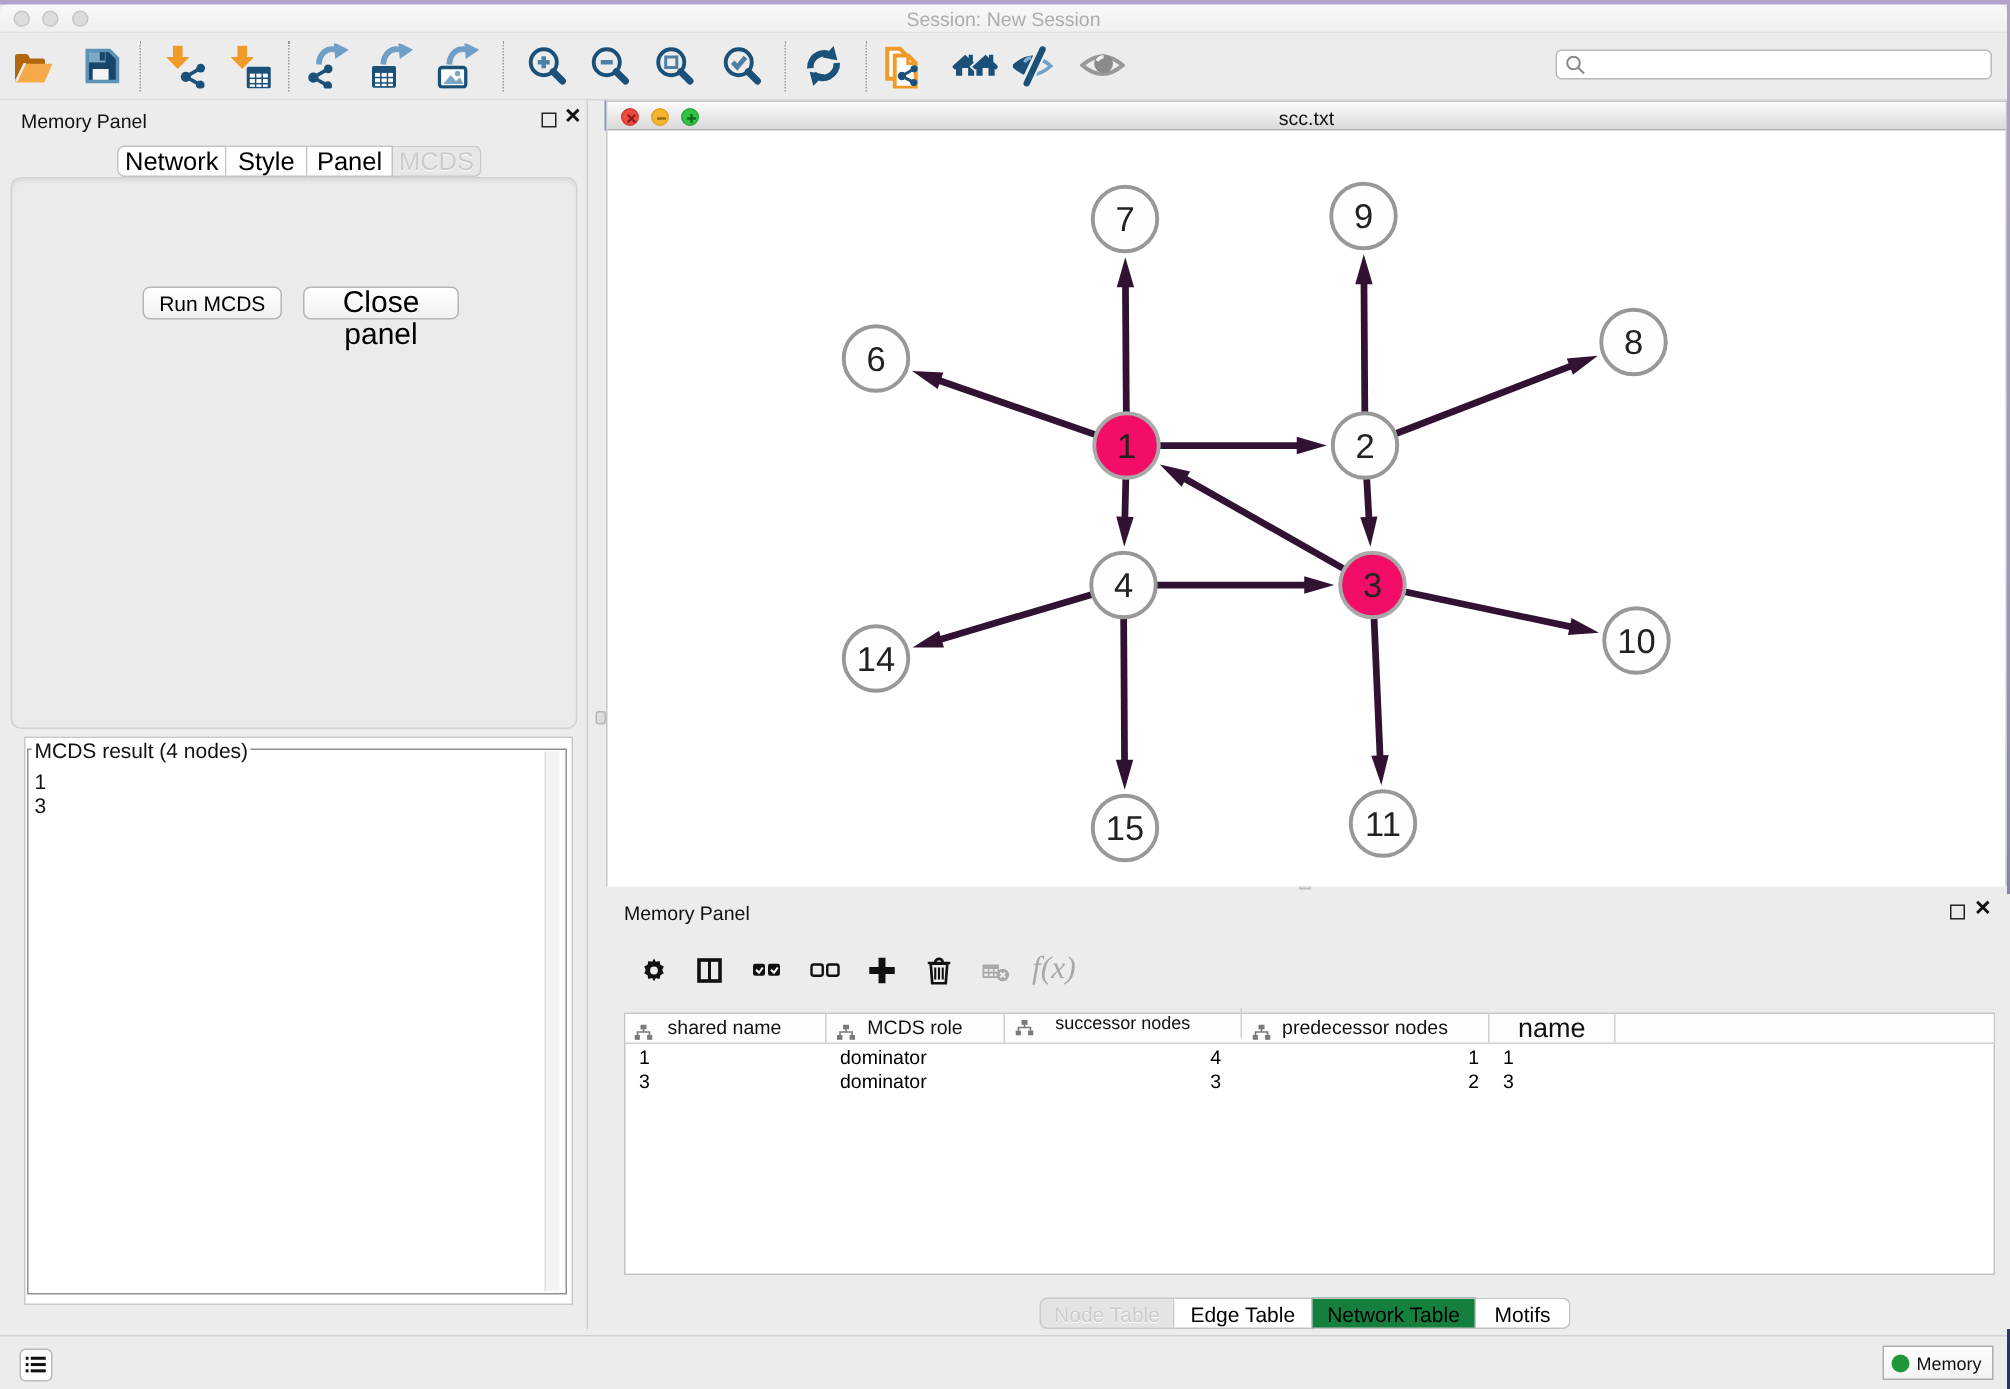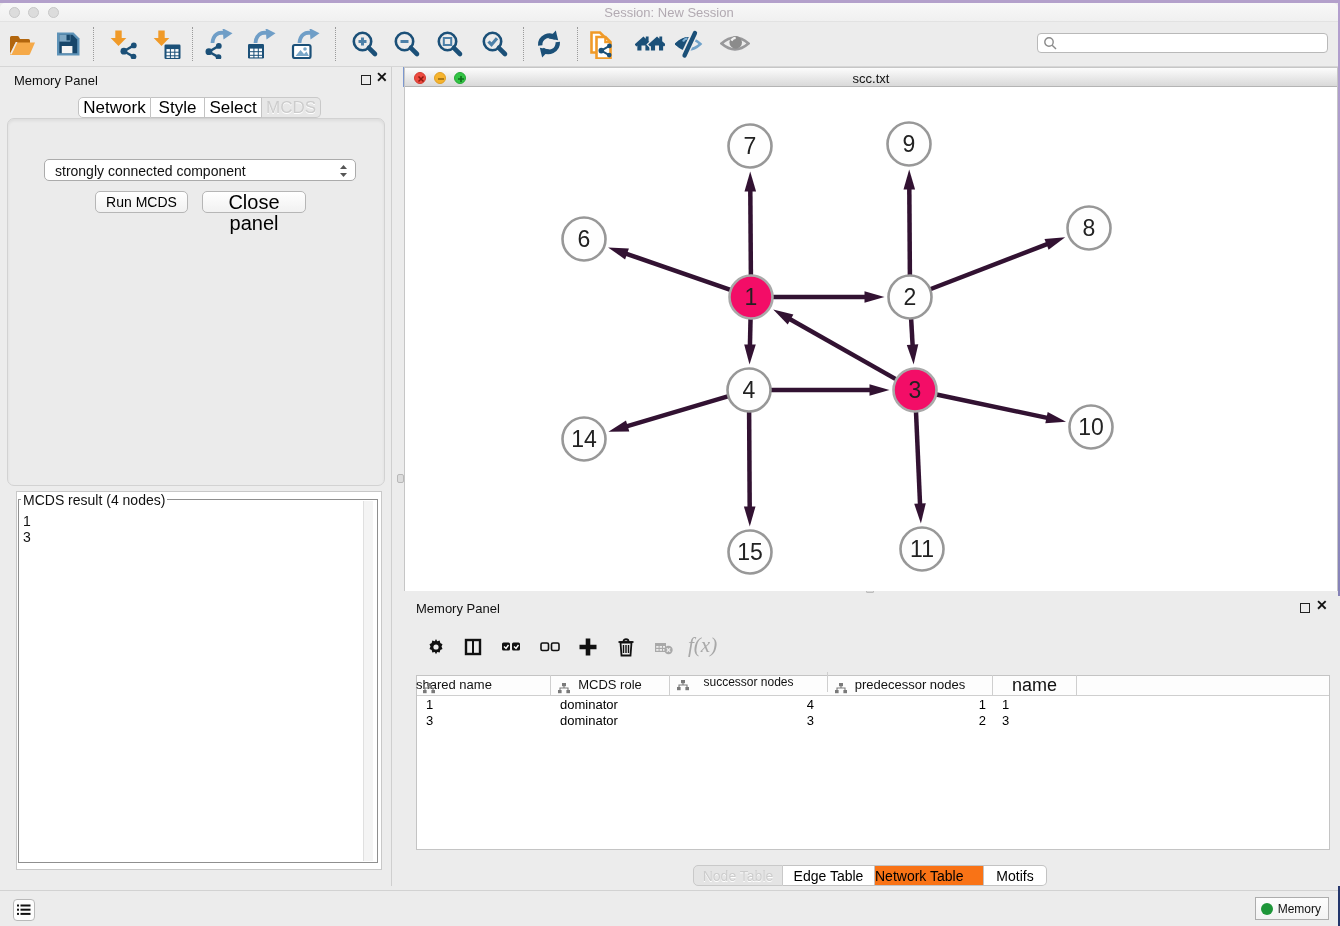--- a/index.html
+++ b/index.html
@@ -180,31 +180,25 @@
 </div>
 
 <div class="abs" style="left:0;top:67px;width:392px;height:819px;background:#ececec;border-right:1px solid #cfcfcf">
   <div style="position:absolute;left:14px;top:6px;font-size:13px;color:#111">Memory Panel</div>
   <div style="position:absolute;left:361px;top:8px;width:10px;height:10px;border:1.6px solid #222"></div>
   <div style="position:absolute;left:376px;top:2px;font-size:14px;font-weight:bold;color:#111">✕</div>
 
   <div style="position:absolute;left:78px;top:30px;height:21px;display:flex;font-size:17px">
     <div style="width:73px;background:#fff;border:1px solid #c3c3c3;border-radius:5px 0 0 5px;text-align:center;line-height:20px">Network</div>
     <div style="width:54px;background:#fff;border:1px solid #c3c3c3;border-left:none;text-align:center;line-height:20px">Style</div>
-    <div style="width:57px;background:#fff;border:1px solid #c3c3c3;border-left:none;text-align:center;line-height:20px">Select</div>
+    <div style="width:57px;background:#fff;border:1px solid #c3c3c3;border-left:none;text-align:center;line-height:20px">Panel</div>
     <div style="width:59px;background:#e7e7e7;border:1px solid #c9c9c9;border-left:none;border-radius:0 5px 5px 0;text-align:center;line-height:20px;color:#ccc;text-shadow:0 1px 0 #fff">MCDS</div>
   </div>
 
   <div style="position:absolute;left:7px;top:51px;width:378px;height:368px;background:#ebebeb;border:1px solid #d2d2d2;border-radius:7px;box-shadow:inset 0 2px 3px rgba(0,0,0,0.06)"></div>
-  <div style="position:absolute;left:44px;top:92px;width:312px;height:22px;background:#fff;border:1px solid #ababab;border-radius:5px">
-     <svg style="position:absolute;right:6px;top:3px" width="11" height="16" viewBox="0 0 11 16">
-        <path d="M2 6 l3.5-4 3.5 4z M2 10 l3.5 4 3.5-4z" fill="#555"></path>
-      </svg>
-     <div style="margin:3px 0 0 10px;font-size:14px;color:#111">strongly connected component</div>
-  </div>
   <div style="position:absolute;left:95px;top:124px;width:93px;height:22px;background:linear-gradient(#fff,#f1f1f1);border:1px solid #b6b6b6;border-radius:5px;text-align:center;line-height:21px;font-size:14px">Run MCDS</div>
   <div style="position:absolute;left:202px;top:124px;width:104px;height:22px;background:linear-gradient(#fff,#f1f1f1);border:1px solid #b6b6b6;border-radius:5px;text-align:center;line-height:21px;font-size:20px">Close panel</div>
 
   <div style="position:absolute;left:16px;top:424px;width:366px;height:379px;background:#fff;border:1px solid #c8c8c8"></div>
   <div style="position:absolute;left:18px;top:432px;width:360px;height:364px;border:1px solid #8f8f8f"></div>
   <div style="position:absolute;left:21px;top:425px;background:#fff;padding:0 2px;font-size:14px;color:#111">MCDS result (4 nodes)</div>
   <div style="position:absolute;left:23px;top:446px;font-size:14px;color:#111;line-height:16px">1<br>3</div>
   <div style="position:absolute;left:363px;top:434px;width:10px;height:360px;background:#f4f4f4;border-left:1px solid #e0e0e0"></div>
 </div>
 
@@ -324,21 +318,21 @@
         <rect x="9" y="12" width="2" height="1.8" fill="#ececec"></rect>
 <circle cx="14.5" cy="13" r="4.2"></circle>
         <path d="M12.8 11.3 l3.4 3.4 M16.2 11.3 l-3.4 3.4" stroke="#ececec" stroke-width="1.3"></path>
       </g>
     </svg></div>
 <div style="position:absolute;left:688px;top:633px;width:36px;height:26px;font:italic 21px 'Liberation Serif',serif;color:#a8a8a8">f(x)</div>
 
 <div class="abs" style="left:416px;top:675px;width:914px;height:175px;background:#fff;border:1px solid #c4c4c4">
   <div style="position:absolute;left:0;top:0;width:100%;height:20px;border-bottom:1px solid #cfcfcf;background:#fdfdfd"></div>
 </div>
-<div class="abs" style="left:416px;top:675px;width:135px;height:20px;border-right:1px solid #cfcfcf;font-size:13px;color:#111;line-height:20px;white-space:nowrap"><span style="position:absolute;left:7px;top:4px"><svg width="12" height="11" viewBox="0 0 12 11" style="vertical-align:-1px">
+<div class="abs" style="left:416px;top:675px;width:135px;height:20px;border-right:1px solid #cfcfcf;text-align:center;font-size:13px;color:#111;line-height:20px;white-space:nowrap"><span style="position:absolute;left:7px;top:4px"><svg width="12" height="11" viewBox="0 0 12 11" style="vertical-align:-1px">
         <g fill="#7a7a7a">
           <rect x="4" y="0" width="4" height="3.2"></rect>
           <rect x="0" y="7" width="3.6" height="3.2"></rect>
           <rect x="8.4" y="7" width="3.6" height="3.2"></rect>
           <path d="M6 3 v2 M2 7 v-2 h8 v2" stroke="#7a7a7a" stroke-width="1.1" fill="none"></path>
         </g>
       </svg></span>shared name</div>
 <div class="abs" style="left:551px;top:675px;width:119px;height:20px;border-right:1px solid #cfcfcf;text-align:center;font-size:13px;color:#111;line-height:20px;white-space:nowrap"><span style="position:absolute;left:7px;top:4px"><svg width="12" height="11" viewBox="0 0 12 11" style="vertical-align:-1px">
         <g fill="#7a7a7a">
           <rect x="4" y="0" width="4" height="3.2"></rect>
@@ -370,21 +364,21 @@
 <div class="abs" style="left:828px;top:697px;width:158px;text-align:right;font-size:13px">1</div>
 <div class="abs" style="left:1002px;top:697px;font-size:13px">1</div>
 <div class="abs" style="left:426px;top:713px;font-size:13px">3</div>
 <div class="abs" style="left:560px;top:713px;font-size:13px">dominator</div>
 <div class="abs" style="left:670px;top:713px;width:144px;text-align:right;font-size:13px">3</div>
 <div class="abs" style="left:828px;top:713px;width:158px;text-align:right;font-size:13px">2</div>
 <div class="abs" style="left:1002px;top:713px;font-size:13px">3</div>
 <div class="abs" style="left:693px;top:865px;height:21px;display:flex;font-size:14px">
   <div style="width:90px;background:#e4e4e4;border:1px solid #c9c9c9;border-radius:5px 0 0 5px;text-align:center;line-height:20px;color:#ccc;text-shadow:0 1px 0 #fff">Node Table</div>
   <div style="width:92px;background:#fff;border:1px solid #c3c3c3;border-left:none;text-align:center;line-height:20px">Edge Table</div>
-  <div style="width:109px;background:#f97316;border:1px solid #c3c3c3;border-left:none;line-height:20px">Network Table</div>
+  <div style="width:109px;background:#15803d;border:1px solid #c3c3c3;border-left:none;text-align:center;line-height:20px">Network Table</div>
   <div style="width:63px;background:#fff;border:1px solid #c3c3c3;border-left:none;border-radius:0 5px 5px 0;text-align:center;line-height:20px">Motifs</div>
 </div>
 
 <div class="abs" style="left:0;top:890px;width:1338px;height:36px;background:#ececec;border-top:1px solid #d2d2d2"></div>
 <div class="abs" style="left:13px;top:899px;width:22px;height:22px;background:#fdfdfd;border:1px solid #b9b9b9;border-radius:4px">
   <svg width="14" height="12" viewBox="0 0 14 12" style="margin:4px 0 0 3px">
       <g fill="#111">
         <rect x="0" y="0.5" width="2" height="2"></rect>
         <rect x="3.5" y="0.5" width="10" height="2"></rect>
         <rect x="0" y="4.7" width="2" height="2"></rect>

